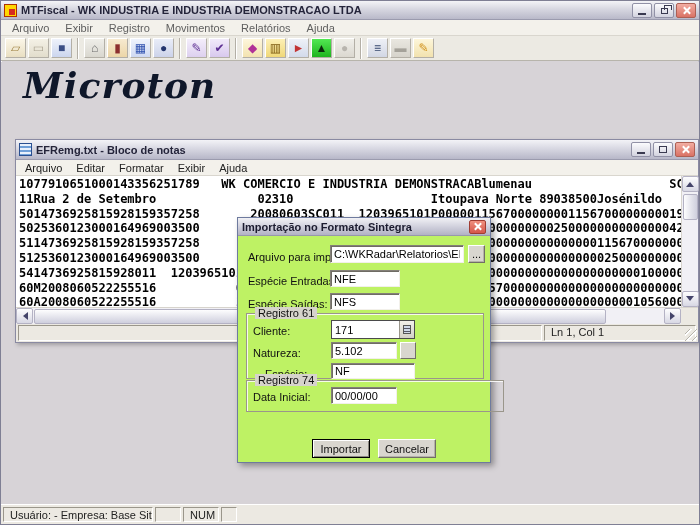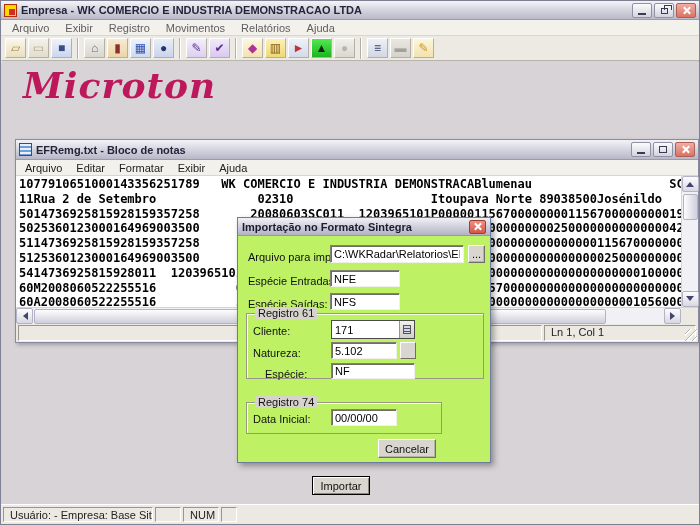--- a/index.html
+++ b/index.html
@@ -54,21 +54,21 @@
   }
   .tbi {
     width:21px; height:20px; font-size:12px; line-height:18px; text-align:center;
     border:1px solid; border-color:#ffffff #b3afa6 #b3afa6 #ffffff; overflow:hidden;
   }
   .tbsep { width:2px; height:21px; margin:0 3px; border-left:1px solid #b3afa6; border-right:1px solid #ffffff; }
 
   .client { position:absolute; left:0; top:61px; right:0; bottom:20px; background:#d7d3d7; }
 
   
-  .logo { position:absolute; left:22px; top:2px; color:#be185d; }
+  .logo { position:absolute; left:22px; top:2px; color:#0f172a; }
   .logo .big { font-family:"DejaVu Serif", serif; font-style:italic; font-weight:bold; font-size:36px; letter-spacing:1px; }
   .logo .sub { font-size:13px; font-weight:bold; margin:-6px 0 0 62px; letter-spacing:1px; }
 
   
   .statusbar {
     position:absolute; left:0; bottom:0; right:0; height:20px;
     background:#ece9e2; border-top:1px solid #ffffff;
     display:flex; gap:2px; padding:2px; font-size:11px; color:#222;
   }
   .sp { border:1px solid; border-color:#9a968b #ffffff #ffffff #9a968b; padding:0 6px; line-height:14px;
@@ -126,38 +126,38 @@
   .dlg-title .t { flex:1; font-size:11px; font-weight:bold; color:#1c1c30; }
   .dlg-close { width:17px; height:14px; border:1px solid #a03c32; border-radius:2px;
     background:linear-gradient(#f0907f,#d5564a); display:flex; align-items:center; justify-content:center; }
   .dlg-body { position:relative; flex:1; font-size:11px; color:#111; }
   .lbl { position:absolute; white-space:nowrap; }
   .inp { position:absolute; height:18px; background:#fff; border:1px solid; border-color:#848078 #f2f0ea #f2f0ea #848078;
     box-shadow: inset 1px 1px 0 #6f6c64; font-family:"Liberation Sans",sans-serif; font-size:11px; padding:1px 3px; color:#000; }
   .btn { background:#d9d6cf; border:1px solid; border-color:#ffffff #716e66 #716e66 #ffffff;
     box-shadow: inset -1px -1px 0 #b5b2aa; font-size:11px; color:#111;
     display:flex; align-items:center; justify-content:center; position:absolute; }
-  .btn.default { border:1px solid #000; box-shadow: inset 1px 1px 0 #fff, inset -1px -1px 0 #8a877f; margin-top: 37px; }
+  .btn.default { border:1px solid #000; box-shadow: inset 1px 1px 0 #fff, inset -1px -1px 0 #8a877f; }
   .grp { position:absolute; border:1px solid #9a968b; box-shadow: inset 1px 1px 0 rgba(255,255,255,.85); }
   .grp .cap { position:absolute; top:-7px; left:8px; background:#d6d3cc; padding:0 3px; }
   .cliw { position:absolute; border:1px solid #4a4a4a; background:#fff; display:flex; }
   .cliw input { flex:1; border:none; outline:none; font-size:11px; padding:1px 3px; min-width:0; background:#fff; }
   .lookup-btn { width:15px; border-left:1px solid #9a968b; background:linear-gradient(#f2f0ea,#d3d0c8);
     display:flex; align-items:center; justify-content:center; }
   .lookup-btn .grid { width:8px; height:9px; border:1px solid #555;
     background: repeating-linear-gradient(#cfd8e8 0 2px, #556 2px 3px); }
   .side-btn { position:absolute; width:16px; height:17px; background:#d9d6cf;
     border:1px solid; border-color:#ffffff #716e66 #716e66 #ffffff; }
 </style>
 </head>
 <body>
 
 <div class="titlebar">
   <span class="app-icon"></span>
-  <span class="title-text">Empresa - WK COMERCIO E INDUSTRIA DEMONSTRACAO LTDA</span>
+  <span class="title-text">MTFiscal - WK INDUSTRIA E INDUSTRIA DEMONSTRACAO LTDA</span>
   <span class="winbtns">
     <span class="winbtn">
         <span class="g-min"></span>
       </span>
     <span class="winbtn">
         <span class="g-restore"></span>
       </span>
     <span class="winbtn red">
         <span class="g-x white"></span>
       </span>
@@ -297,21 +297,21 @@
             <span class="grid"></span>
           </span>
       </div>
       <span class="lbl" style="left:6px; top:33px">Natureza:</span>
       <input class="inp" style="left: 84px; top: 28px; width: 66px; height: 17px;" value="5.102">
       <span class="side-btn" style="left:153px; top:28px"></span>
       <span class="lbl" style="left:18px; top:54px">Espécie:</span>
       <input class="inp" style="left: 84px; top: 49px; width: 84px; height: 16px;" value="NF">
     </div>
 
-    <div class="grp" style="left:8px; top:166px; width:196px; height:32px">
+    <div class="grp" style="left:8px; top:144px; width:258px; height:32px">
       <span class="cap">Registro 74</span>
       <span class="lbl" style="left:6px; top:10px">Data Inicial:</span>
       <input class="inp" style="left: 84px; top: 6px; width: 66px; height: 17px;" value="00/00/00">
     </div>
 
     <span class="btn default" style="left:74px; top:203px; width:58px; height:19px">Importar</span>
     <span class="btn" style="left:140px; top:203px; width:58px; height:19px">Cancelar</span>
   </div>
 </div>
 

